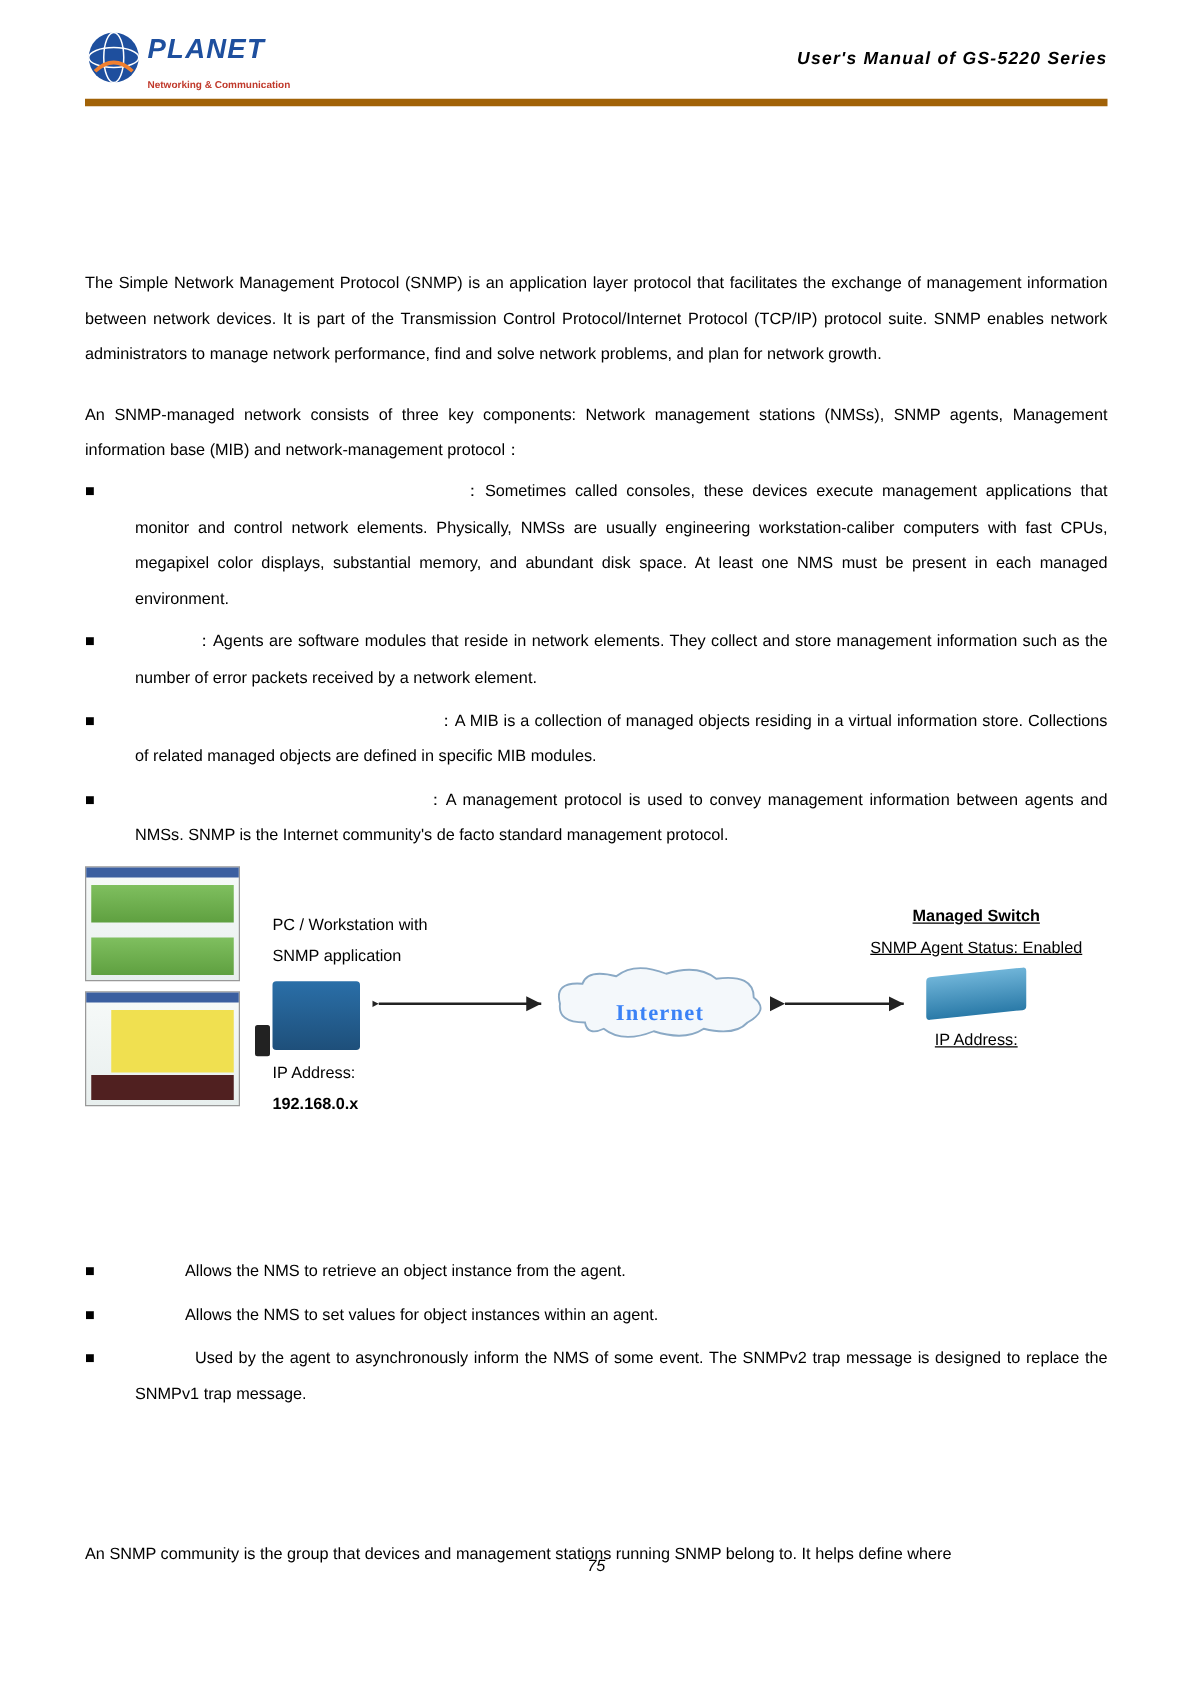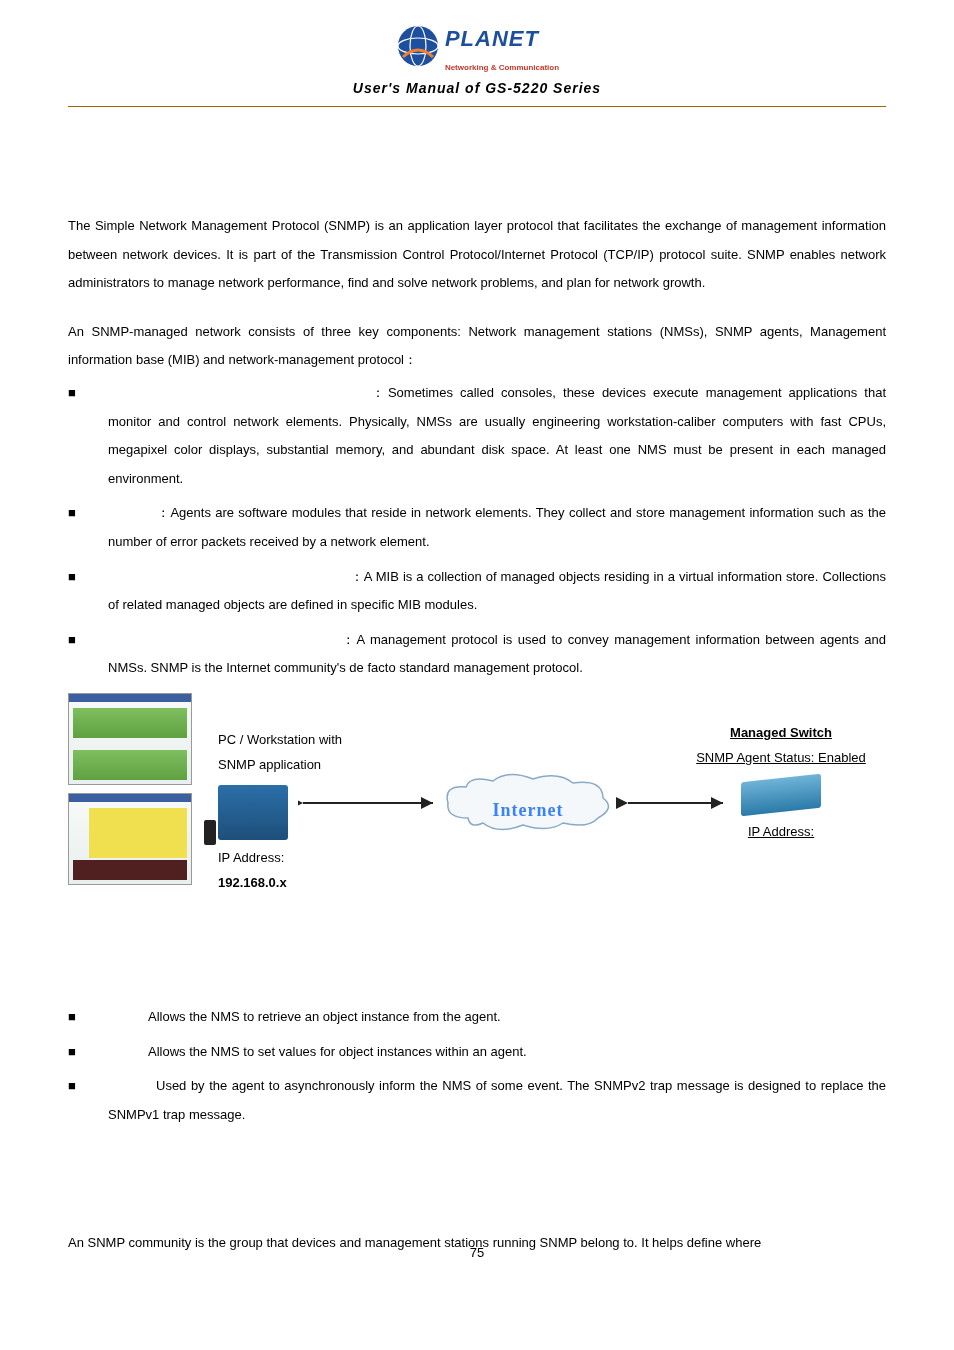--- a/index.html
+++ b/index.html
@@ -14,23 +14,22 @@
     line-height: 1.9;
   }
   .header {
     position: absolute;
     top: 18px;
     left: 68px;
     right: 68px;
     display: flex;
     justify-content: space-between;
     align-items: center;
-    border-bottom: 1px solid #a16207;
+    border-bottom: 6px solid #a16207;
     padding-bottom: 4px;
-    flex-direction: column;
   }
   .logo {
     display: flex;
     align-items: center;
     gap: 4px;
   }
   .manual-title {
     font-style: italic;
     font-weight: bold;
     font-size: 14px;
@@ -143,20 +142,21 @@
   .lower-block {
     margin-top: 110px;
   }
   .op-list .bullet-body { line-height: 2.2; }
   .page-num {
     position: absolute;
     bottom: 84px;
     left: 0; right: 0;
     text-align: center;
     font-size: 13px;
+    font-style: italic;
   }
 </style>
 </head>
 <body>
 
 <div class="header">
   <div class="logo">
     <svg width="46" height="46" viewBox="0 0 46 46">
       <circle cx="23" cy="23" r="20" fill="#1e4f9e"></circle>
       <ellipse cx="23" cy="23" rx="20" ry="8" fill="none" stroke="#fff" stroke-width="1.2"></ellipse>

